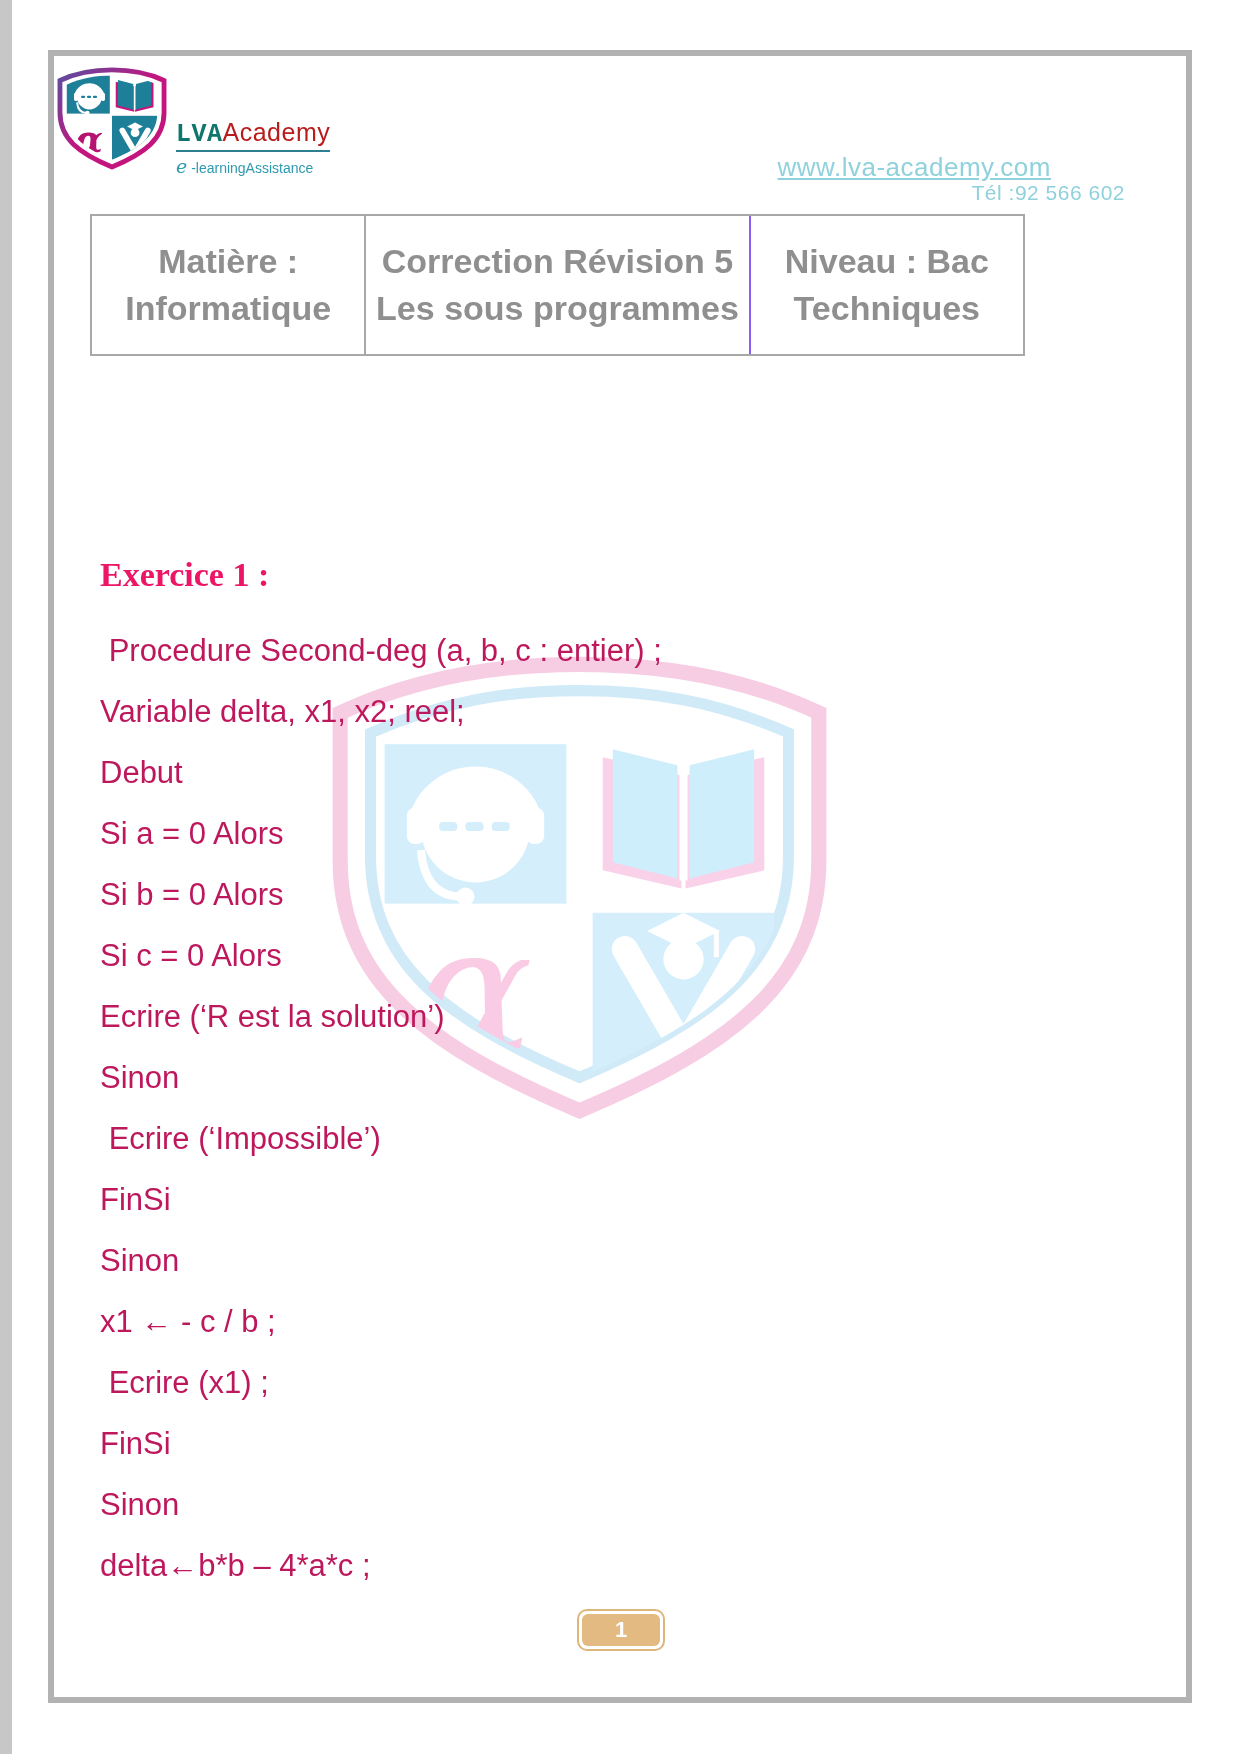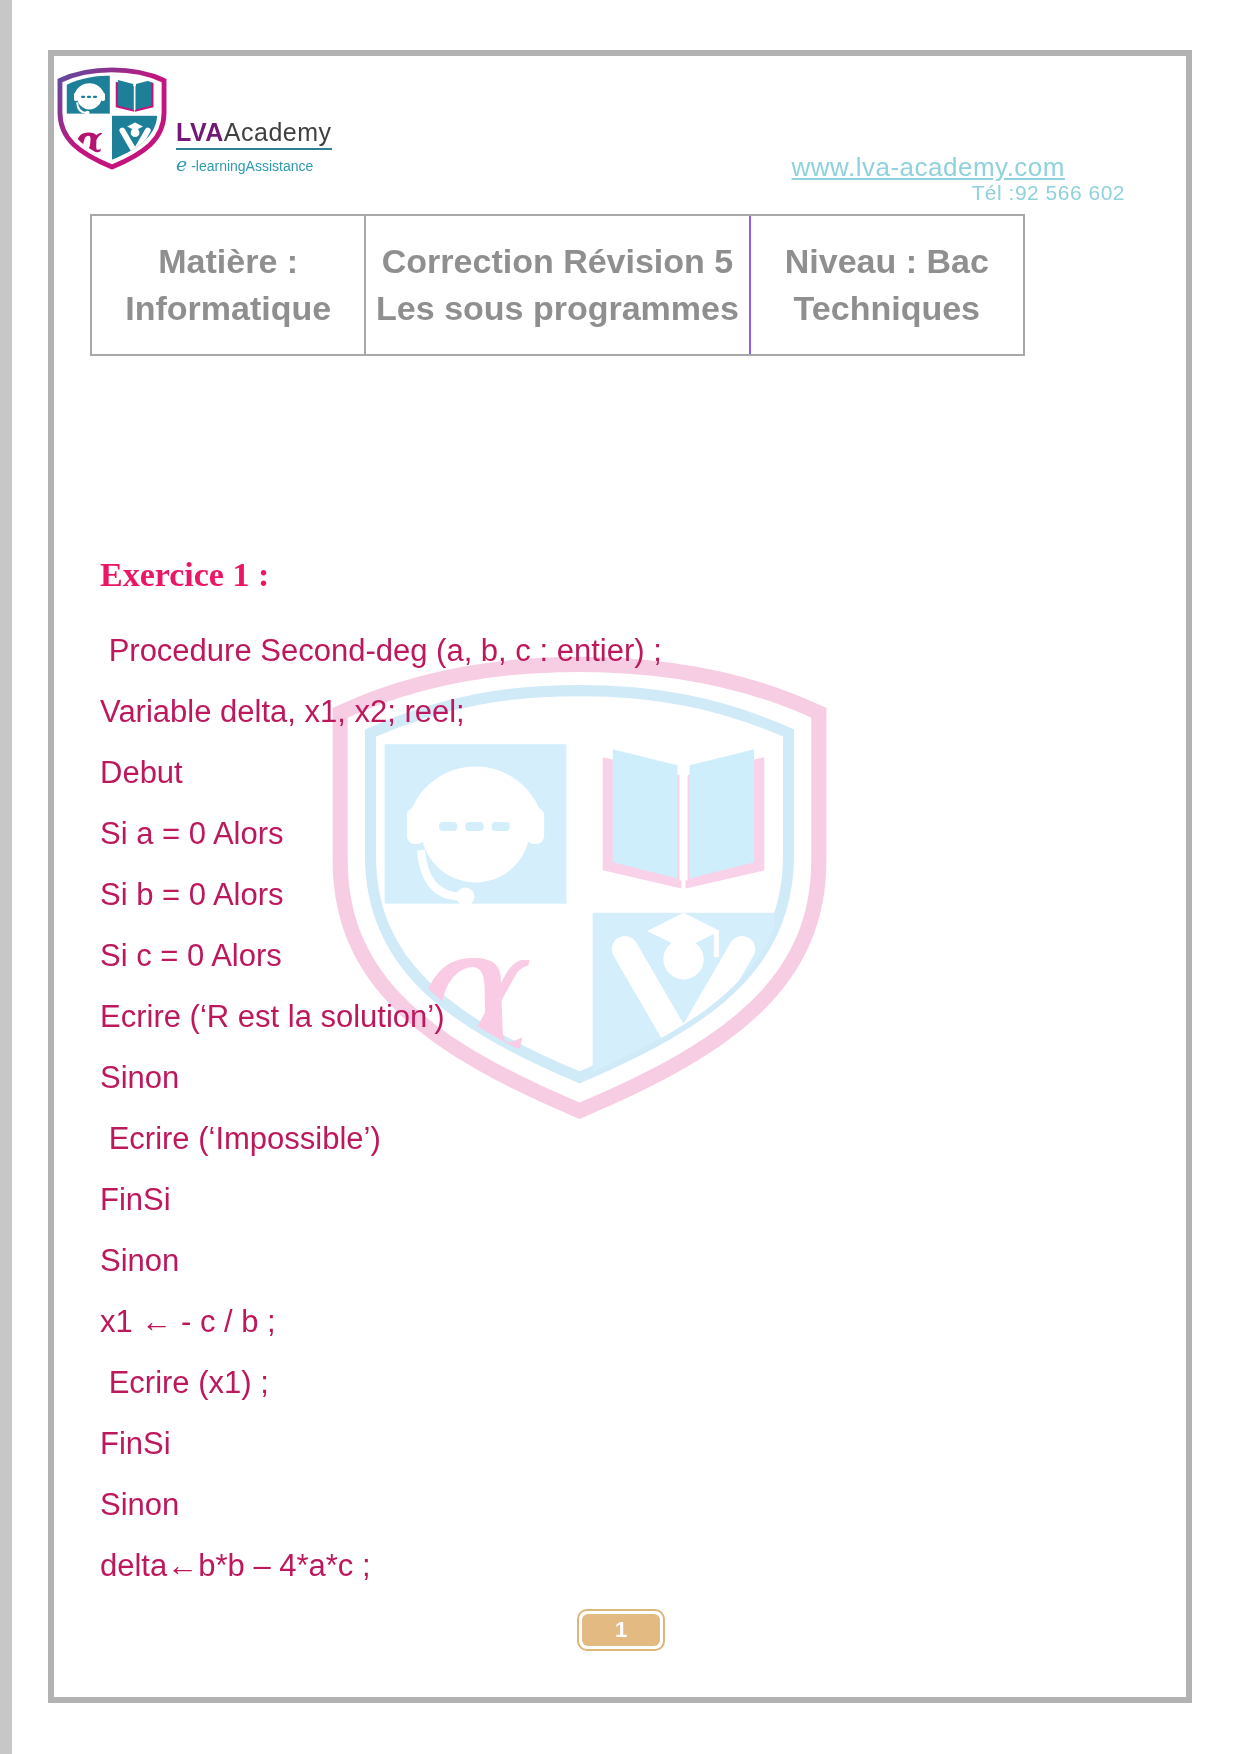--- a/index.html
+++ b/index.html
@@ -8,27 +8,27 @@
   .left-strip{position:absolute;left:0;top:0;width:12px;height:100%;background:#c7c7c7;}
   .frame{position:absolute;left:48px;top:50px;width:1144px;height:1653px;
          border:6px solid #b2b2b2;box-sizing:border-box;background:transparent;}
 
   
   .logo-wrap{position:absolute;left:56px;top:66px;display:flex;align-items:flex-start;z-index:3;}
   .logo-svg{width:112px;height:104px;}
   .logo-text{margin-left:8px;margin-top:52px;}
   .brand-line{font-size:25px;font-weight:bold;letter-spacing:.5px;
               border-bottom:2px solid #2d7f91;padding-bottom:1px;}
-  .brand-lva{color:#701a75;}
-  .brand-academy{color:#404040;font-weight:normal;}
+  .brand-lva{color:#0f766e;font-family:Liberation Mono, monospace;}
+  .brand-academy{color:#b91c1c;font-weight:normal;}
   .tagline{font-size:14px;color:#2e9ab0;margin-top:3px;}
   .tagline .e{font-family:"DejaVu Serif",serif;font-style:italic;font-size:19px;}
 
   
-  .website{position:absolute;top:152px;right:175px;font-size:26px;color:#8fd1dc;
+  .website{position:absolute;top:152px;right:189px;font-size:26px;color:#8fd1dc;
            text-decoration:underline;z-index:3;letter-spacing:.5px;}
   .tel{position:absolute;top:181px;right:115px;font-size:21px;color:#8fd1dc;z-index:3;letter-spacing:.5px;}
 
   
   .info-table{position:absolute;left:90px;top:214px;width:935px;height:142px;display:flex;
               border:2px solid #a8a8a8;box-sizing:border-box;z-index:3;background:transparent;}
   .info-cell{display:flex;flex-direction:column;justify-content:center;align-items:center;
              color:#8f8f8f;font-weight:bold;font-size:34px;line-height:47px;text-align:center;}
   .cell-1{width:275px;border-right:2px solid #a8a8a8;box-sizing:border-box;}
   .cell-2{width:385px;border-right:2px solid #8b5cf6;box-sizing:border-box;}

